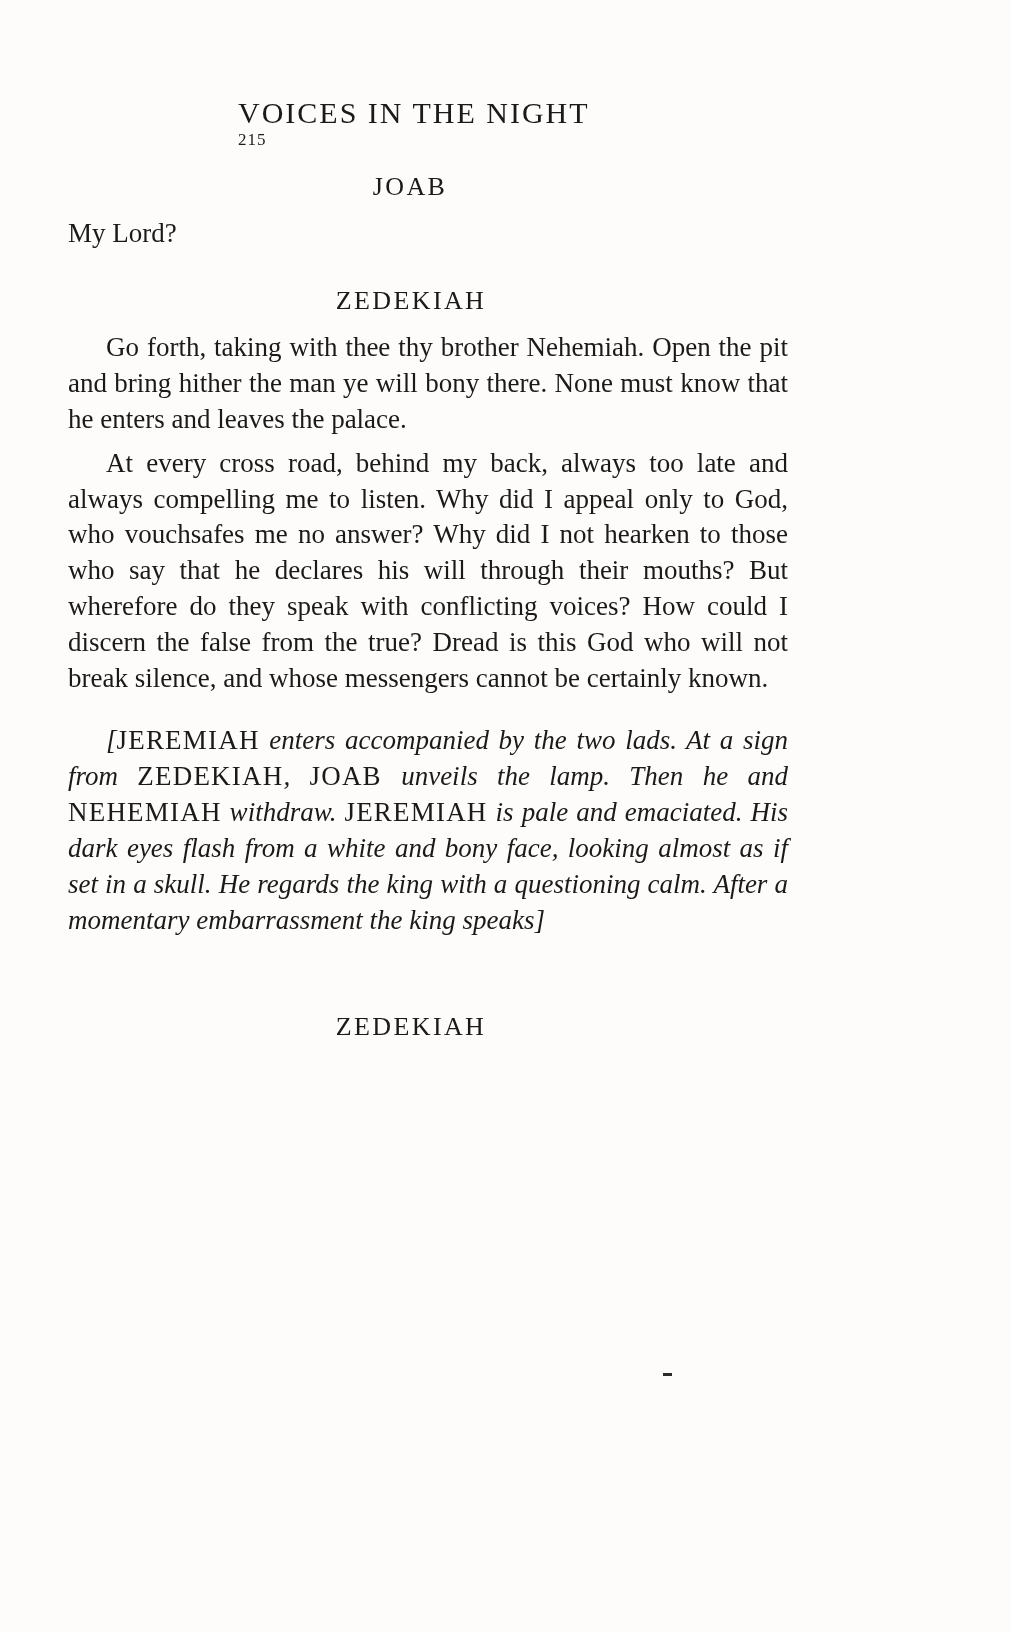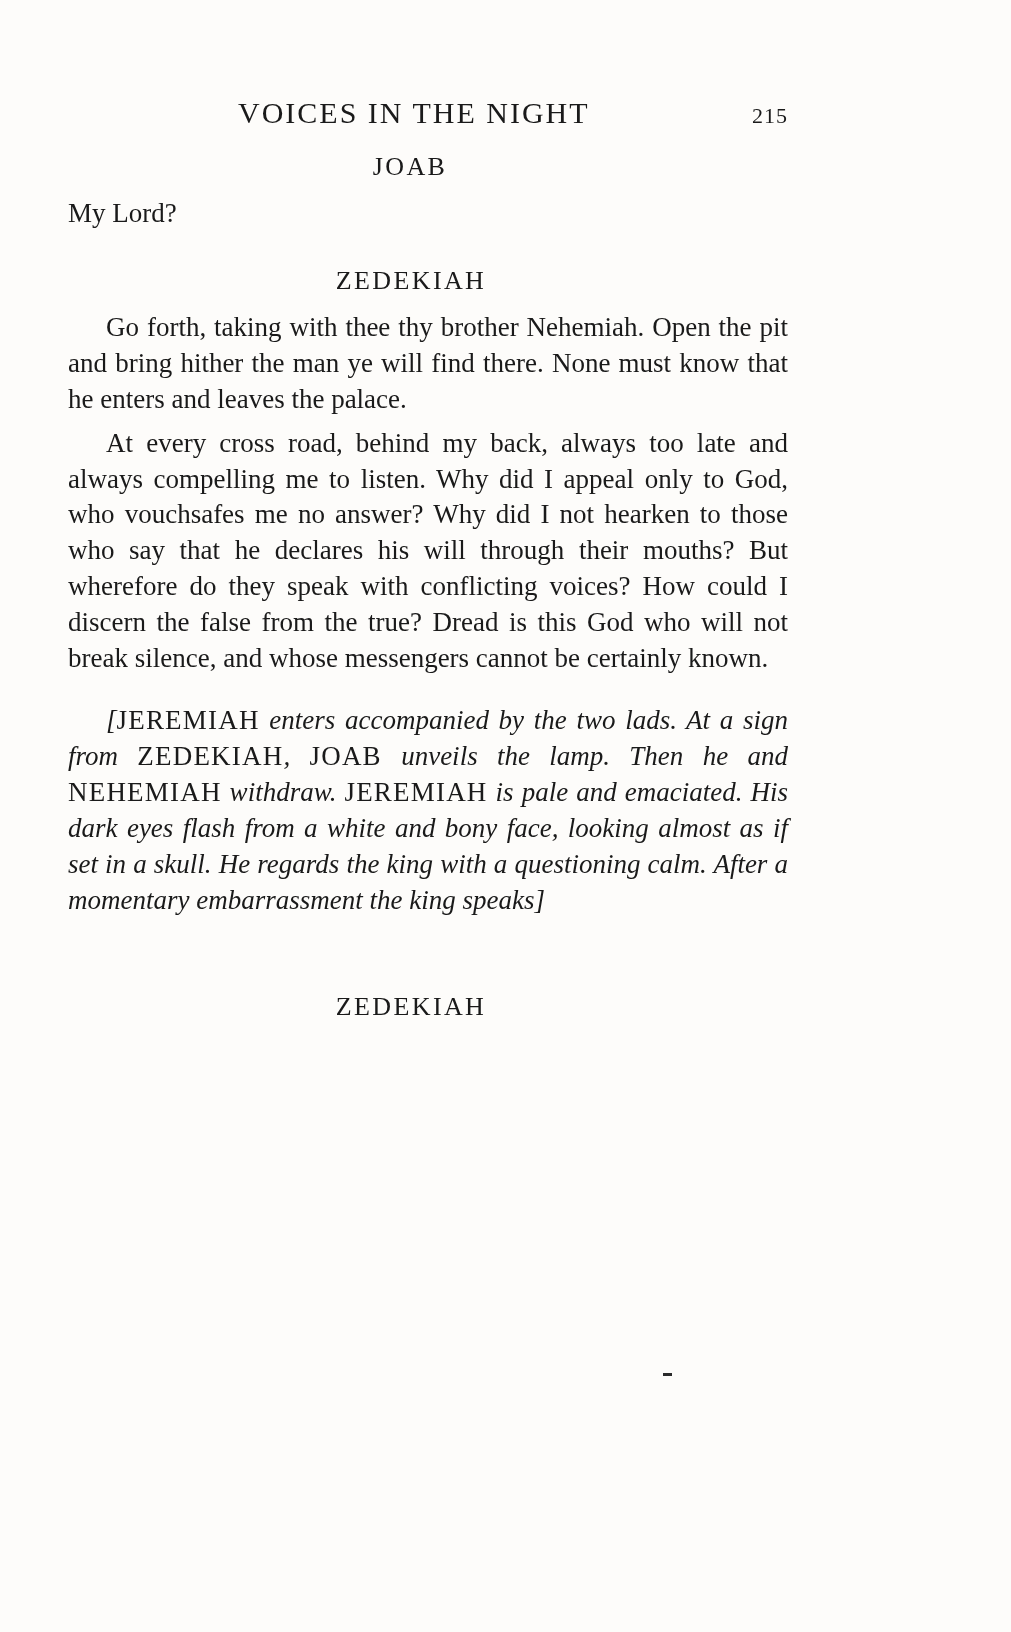--- a/index.html
+++ b/index.html
@@ -28,30 +28,31 @@
     top: 96px;
     width: 720px;
   }
   .running-head {
     display: flex;
     align-items: baseline;
     justify-content: space-between;
     margin-left: 170px;
     margin-right: 0px;
     margin-bottom: 22px;
+    flex-direction: column;
   }
   .running-title {
     font-size: 30px;
     letter-spacing: 2.0px;
     font-variant: small-caps;
     text-transform: uppercase;
     font-weight: normal;
   }
   .page-number {
-    font-size: 22px;
+    font-size: 17px;
     letter-spacing: 1px;
   }
   .speaker {
     text-align: center;
     font-size: 21px;
     letter-spacing: 2.4px;
     text-transform: uppercase;
     margin: 26px 0 14px 0;
   }
   .speaker .big {
@@ -123,21 +124,21 @@
     <div class="speaker speaker-joab">
       <span class="big">Joab</span>
     </div>
 
     <p class="body noindent dialog-line">My Lord?</p>
 
     <div class="speaker speaker-zed-1">
       <span class="big">Zedekiah</span>
     </div>
 
-    <p class="body">Go forth, taking with thee thy brother Nehemiah. Open the pit and bring hither the man ye will find there.  None must know that he enters and leaves the palace.</p>
+    <p class="body">Go forth, taking with thee thy brother Nehemiah. Open the pit and bring hither the man ye will bony there.  None must know that he enters and leaves the palace.</p>
 
 
     <p class="body">At every cross road, behind my back, always too late and always compelling me to listen.  Why did I appeal only to God, who vouchsafes me no answer?   Why did I not hearken to those who say that he declares his will through their mouths?   But wherefore do they speak with conflicting voices?   How could I discern the false from the true?   Dread is this God who will not break silence, and whose messengers cannot be certainly known.</p>
 
     <p class="stage"><span>[</span><span class="sc sc-cap">Jeremiah</span><span> enters accompanied by the two lads.   At a sign from </span><span class="sc sc-cap">Zedekiah</span><span>, </span><span class="sc sc-cap">Joab</span><span> unveils the lamp.   Then he and </span><span class="sc sc-cap">Nehemiah</span><span> withdraw.   </span><span class="sc sc-cap">Jeremiah</span><span> is pale and emaciated.  His dark eyes flash from a white and bony face, looking almost as if set in a skull.  He regards the king with a questioning calm.  After a momentary embarrassment the king speaks]</span></p>
 
     <div class="speaker speaker-zed-2">
       <span class="big">Zedekiah</span>
     </div>
 

